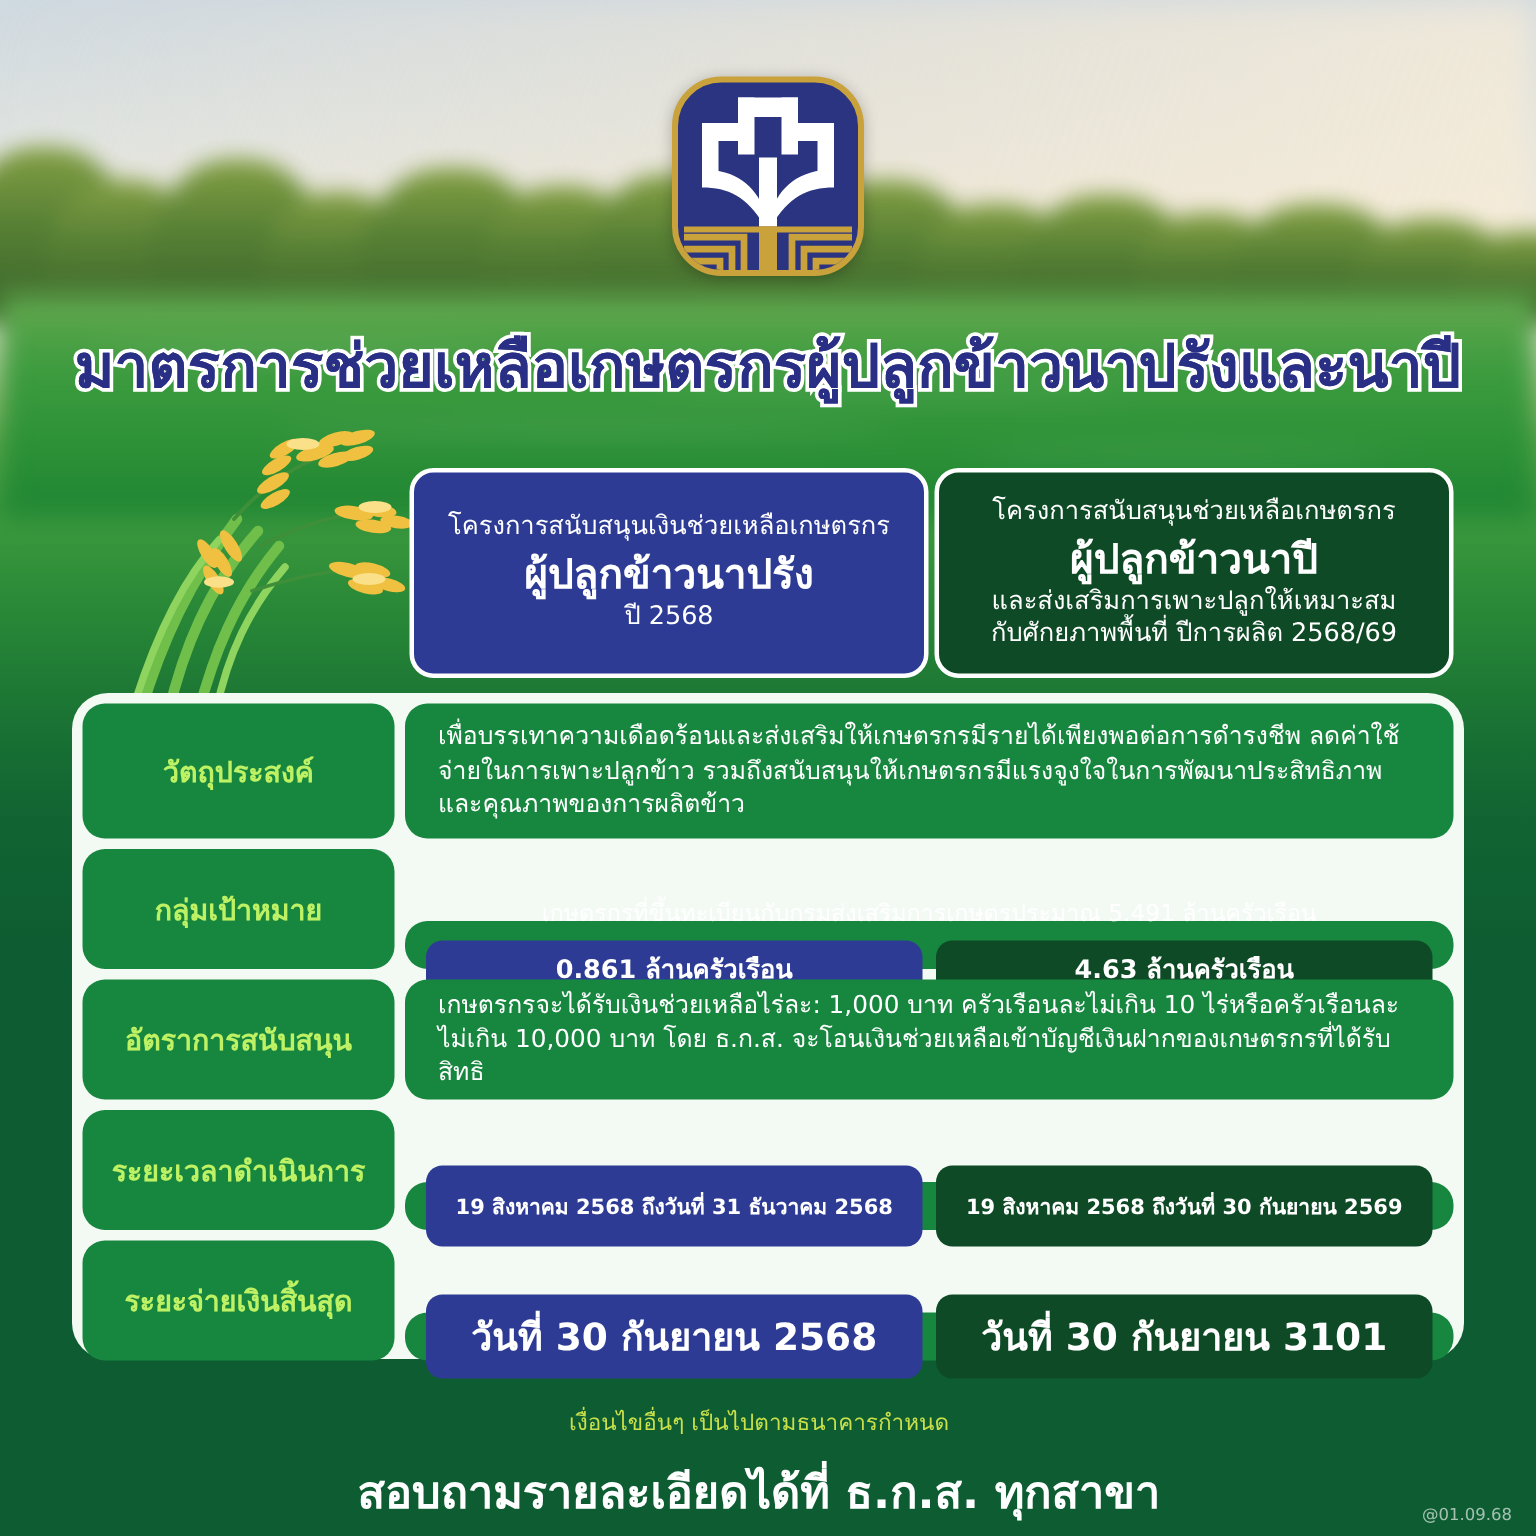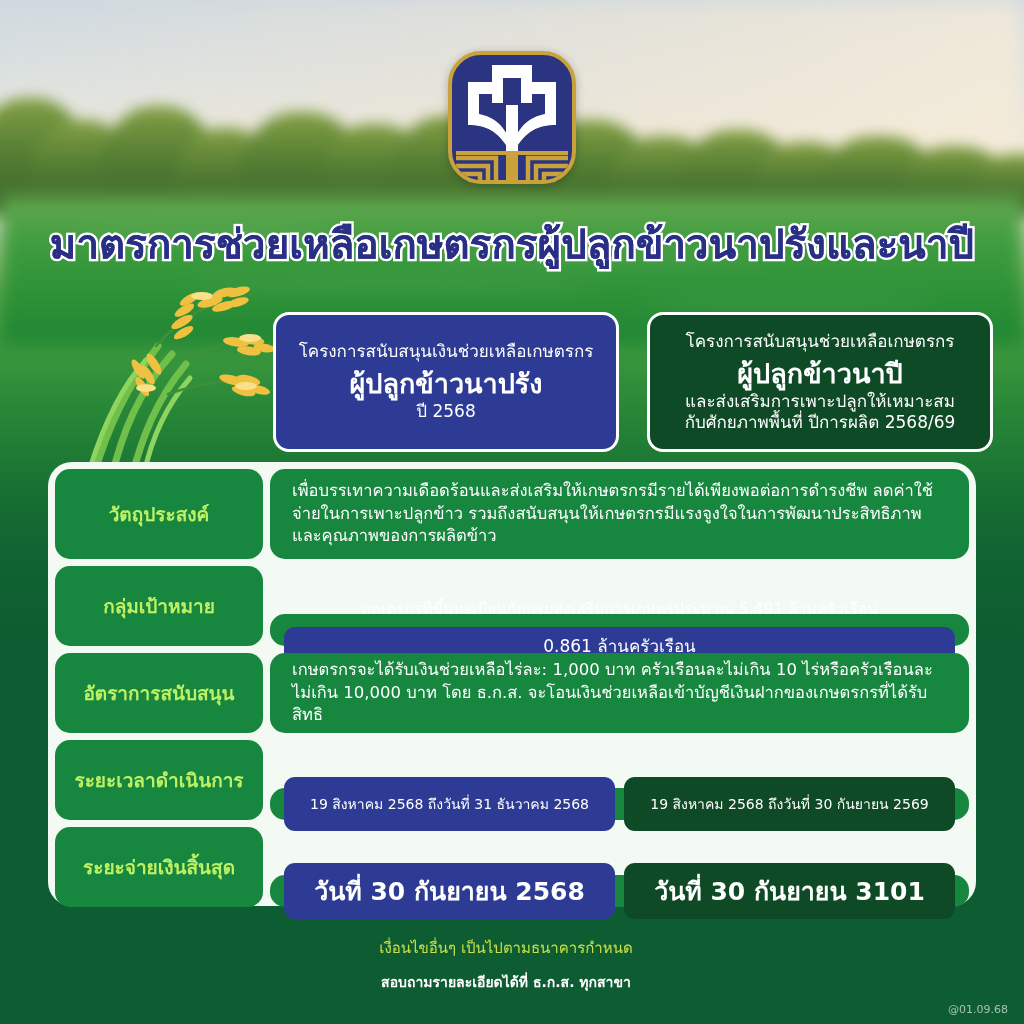--- a/index.html
+++ b/index.html
@@ -81,21 +81,21 @@
 
   
   .cards{ position:absolute; left:0; top:312px; width:832px; height:142px; }
   .card{
     position:absolute; top:0; width:346px; height:140px;
     border-radius:16px; border:3px solid #ffffff;
     display:flex; flex-direction:column; align-items:center; justify-content:center;
     color:#fff; text-align:center; padding:6px 12px;
   }
   .card-blue{ left:273px; background:#2d3b94; }
-  .card-green{ left:623px; background:#0f4a26;margin-left:24px; }
+  .card-green{ left:623px; background:#0f4a26; }
   .card-l1{ font-size:17px; line-height:1.22; }
   .card-l2{ font-size:27px; font-weight:bold; line-height:1.3; margin-top:4px; }
   .card-l3{ font-size:17px; line-height:1.25; }
   .card-l4{ font-size:17px; line-height:1.25; }
 
   
   .panel{
     position:absolute; left:48px; top:462px; width:928px; height:444px;
     background:#f3faf4; border-radius:24px; padding:7px;
   }
@@ -117,34 +117,34 @@
   .r3{ height:80px; }
   .r4{ height:80px;justify-content:flex-end; }
   .r5{ height:80px; }
 
   .body-text{ font-size:16.5px; line-height:1.38; }
   .lead-text{ font-size:15.5px; text-align:center; margin-bottom:6px; }
 
   .split{ display:flex; gap:9px; }
   .chip{
     flex:1; border-radius:11px; display:flex; align-items:center; justify-content:center;
-    color:#fff; text-align:center;
+    color:#fff; text-align:center;font-weight:bold;
   }
   .chip-blue{ background:#2d3b94; }
   .chip-dgreen{ background:#0f4a26; }
   .chip-h38{ height:38px; font-size:17px; }
   .chip-h52{ height:54px; font-size:14px; }
   .chip-h56{ height:56px; font-size:25px; font-weight:bold; }
 
   
   .footer{
     position:absolute; left:0; top:936px; width:1012px; text-align:center;
   }
   .foot-1{ color:#c9e04a; font-size:15px; }
-  .foot-2{ color:#ffffff; font-size:14px; font-weight:bold; margin-top:11px; }
+  .foot-2{ color:#ffffff; font-size:30px; font-weight:bold; margin-top:11px; }
   .watermark{
     position:absolute; right:16px; bottom:8px;
     color:rgba(255,255,255,.62); font-size:11px;
   }
 </style>
 </head>
 <body>
 
 <div class="bg-scene">
   <div class="sky-haze"></div>
@@ -285,20 +285,21 @@
       <div class="body-text">เพื่อบรรเทาความเดือดร้อนและส่งเสริมให้เกษตรกรมีรายได้เพียงพอต่อการดำรงชีพ ลดค่าใช้จ่ายในการเพาะปลูกข้าว รวมถึงสนับสนุนให้เกษตรกรมีแรงจูงใจในการพัฒนาประสิทธิภาพและคุณภาพของการผลิตข้าว</div>
     </div>
   </div>
 
   <div class="row r2">
     <div class="label-cell">กลุ่มเป้าหมาย</div>
     <div class="content-cell col">
       <div class="lead-text">เกษตรกรที่ขึ้นทะเบียนกับกรมส่งเสริมการเกษตรประมาณ 5.491 ล้านครัวเรือน</div>
       <div class="split">
         <div class="chip chip-blue chip-h38">0.861 ล้านครัวเรือน</div>
+        <div class="chip chip-dgreen chip-h38">4.63 ล้านครัวเรือน</div>
       </div>
     </div>
   </div>
 
   <div class="row r3">
     <div class="label-cell">อัตราการสนับสนุน</div>
     <div class="content-cell">
       <div class="body-text">เกษตรกรจะได้รับเงินช่วยเหลือไร่ละ: 1,000 บาท ครัวเรือนละไม่เกิน 10 ไร่หรือครัวเรือนละไม่เกิน 10,000 บาท โดย ธ.ก.ส. จะโอนเงินช่วยเหลือเข้าบัญชีเงินฝากของเกษตรกรที่ได้รับสิทธิ</div>
     </div>
   </div>

